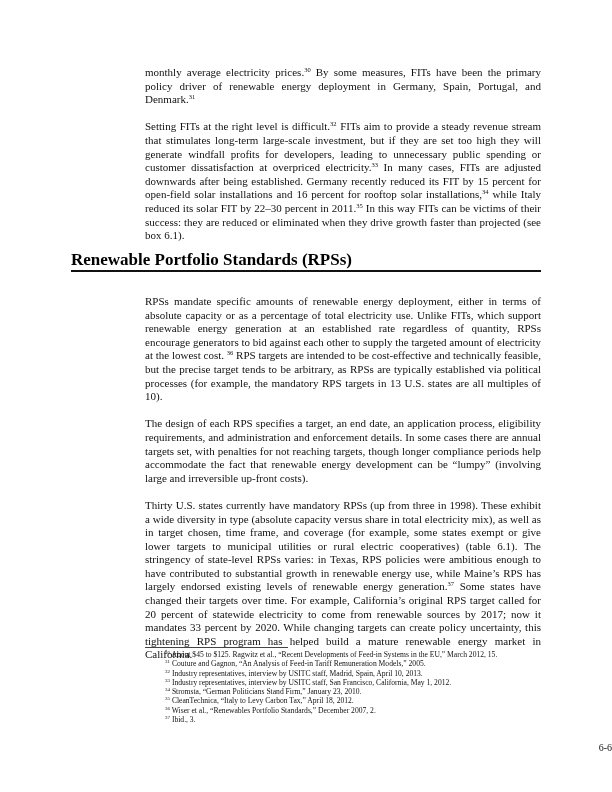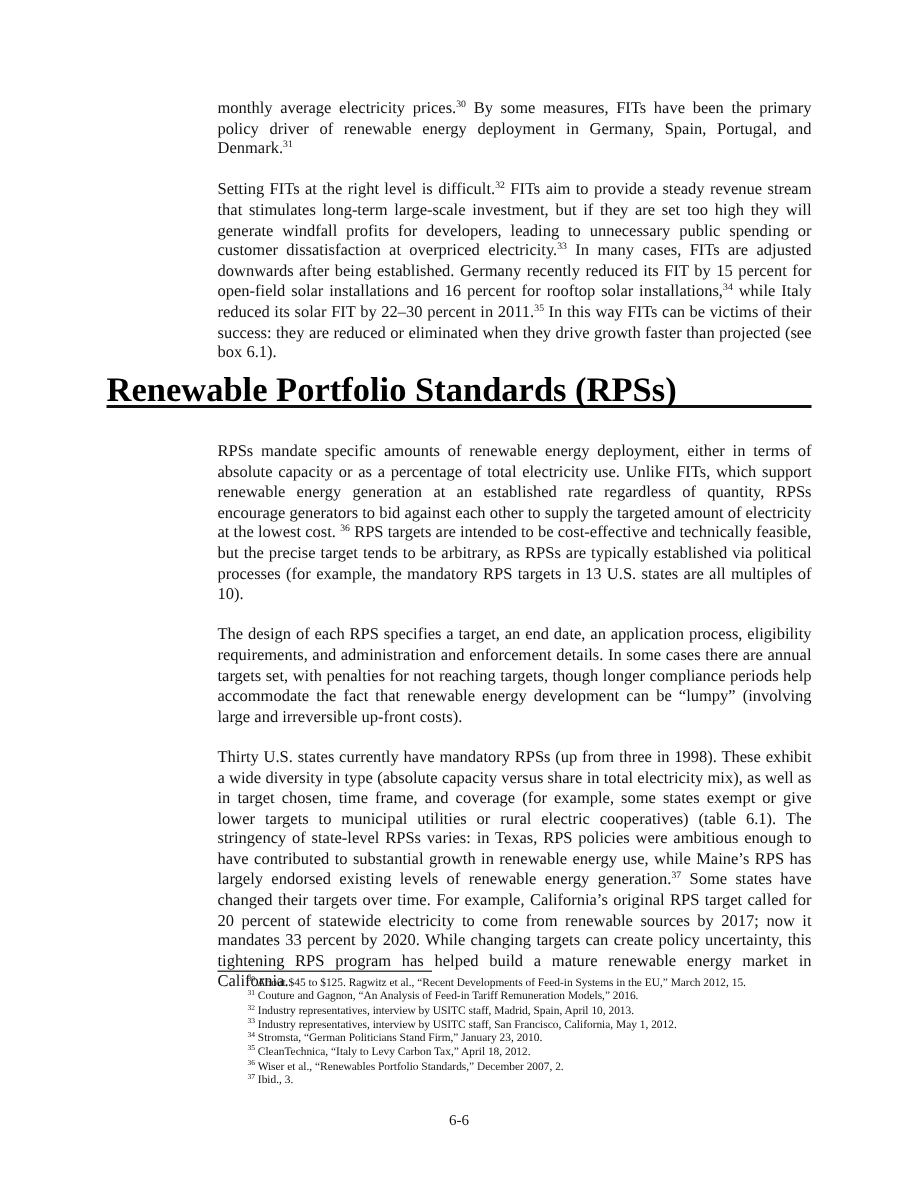--- a/index.html
+++ b/index.html
@@ -39,21 +39,21 @@
       vertical-align: baseline;
       top: -4px;
     }
     .section-heading {
       position: absolute;
       left: 71px;
       top: 250px;
       width: 470px;
       font-family: "Liberation Serif", "DejaVu Serif", serif;
       font-weight: bold;
-      font-size: 23px;
+      font-size: 17px;
       line-height: 20px;
       color: #000;
       padding-bottom: 0;
       border-bottom: 2px solid #111;
       height: 20px;
     }
     .fn-rule {
       position: absolute;
       left: 145px;
       top: 647px;
@@ -79,21 +79,21 @@
     }
     .footnotes sup {
       font-size: 5px;
       top: -3px;
     }
     .page-number {
       position: absolute;
       left: 0;
       width: 612px;
       top: 742px;
-      text-align: center;
+      text-align: right;
       font-size: 10px;
     }
   </style>
 </head>
 <body>
 
 <div class="page">
 
   <div class="body-block" style="top:66px;">
     <p>monthly average electricity prices.<sup>30</sup> By some measures, FITs have been the primary policy driver of renewable energy deployment in Germany, Spain, Portugal, and Denmark.<sup>31</sup></p>
@@ -105,21 +105,21 @@
   <div class="body-block" style="top:295px;">
     <p>RPSs mandate specific amounts of renewable energy deployment, either in terms of absolute capacity or as a percentage of total electricity use. Unlike FITs, which support renewable energy generation at an established rate regardless of quantity, RPSs encourage generators to bid against each other to supply the targeted amount of electricity at the lowest cost. <sup>36</sup> RPS targets are intended to be cost-effective and technically feasible, but the precise target tends to be arbitrary, as RPSs are typically established via political processes (for example, the mandatory RPS targets in 13 U.S. states are all multiples of 10).</p>
     <p>The design of each RPS specifies a target, an end date, an application process, eligibility requirements, and administration and enforcement details. In some cases there are annual targets set, with penalties for not reaching targets, though longer compliance periods help accommodate the fact that renewable energy development can be “lumpy” (involving large and irreversible up-front costs).</p>
     <p class="last">Thirty U.S. states currently have mandatory RPSs (up from three in 1998). These exhibit a wide diversity in type (absolute capacity versus share in total electricity mix), as well as in target chosen, time frame, and coverage (for example, some states exempt or give lower targets to municipal utilities or rural electric cooperatives) (table 6.1). The stringency of state-level RPSs varies: in Texas, RPS policies were ambitious enough to have contributed to substantial growth in renewable energy use, while Maine’s RPS has largely endorsed existing levels of renewable energy generation.<sup>37</sup> Some states have changed their targets over time. For example, California’s original RPS target called for 20 percent of statewide electricity to come from renewable sources by 2017; now it mandates 33 percent by 2020. While changing targets can create policy uncertainty, this tightening RPS program has helped build a mature renewable energy market in California.</p>
   </div>
 
   <div class="fn-rule"></div>
 
   <div class="footnotes">
     <p class="fn wrap"><sup>30</sup><span> About $45 to $125. Ragwitz et al., “Recent Developments of Feed-in Systems in the EU,” March 2012, 15.</span></p>
-    <p class="fn"><sup>31</sup><span> Couture and Gagnon, “An Analysis of Feed-in Tariff Remuneration Models,” 2016.</span></p>
+    <p class="fn"><sup>31</sup><span> Couture and Gagnon, “An Analysis of Feed-in Tariff Remuneration Models,” 2005.</span></p>
     <p class="fn"><sup>32</sup><span> Industry representatives, interview by USITC staff, Madrid, Spain, April 10, 2013.</span></p>
     <p class="fn"><sup>33</sup><span> Industry representatives, interview by USITC staff, San Francisco, California, May 1, 2012.</span></p>
     <p class="fn"><sup>34</sup><span> Stromsta, “German Politicians Stand Firm,” January 23, 2010.</span></p>
     <p class="fn"><sup>35</sup><span> CleanTechnica, “Italy to Levy Carbon Tax,” April 18, 2012.</span></p>
     <p class="fn"><sup>36</sup><span> Wiser et al., “Renewables Portfolio Standards,” December 2007, 2.</span></p>
     <p class="fn"><sup>37</sup><span> Ibid., 3.</span></p>
   </div>
 
   <div class="page-number">6-6</div>
 </div>

